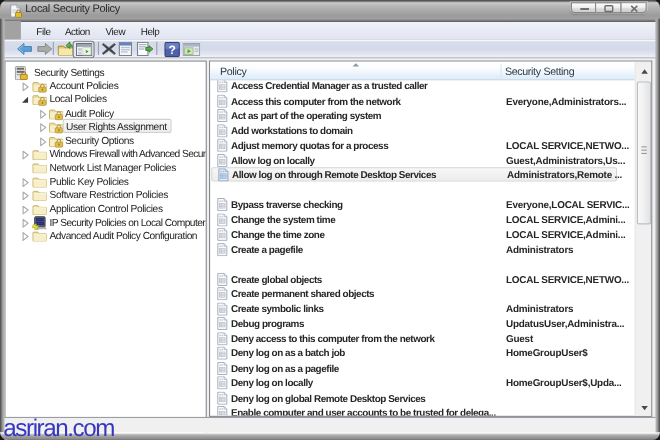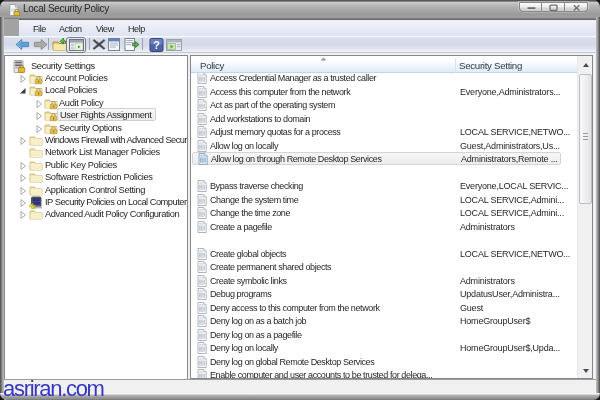--- a/index.html
+++ b/index.html
@@ -42,21 +42,21 @@
 #leftpanel { position:absolute; left:4px; top:55px; width:184px; height:400px; background:#fff; border:1px solid #828790; }
 #rightpanel { position:absolute; left:190px; top:55px; width:403px; height:324px; background:#fff; border:1px solid #828790; }
 
 .trow { position:absolute; height:13px; font-size:9.3px; letter-spacing:-0.35px; color:#262626; white-space:nowrap; }
 .tarrow { position:absolute; width:8px; height:8px; }
 
 #lvheader { position:absolute; left:0; top:0; right:15px; height:17px;
   background:linear-gradient(180deg,#ffffff 0,#fcfdfe 32%,#f1f7fc 58%,#e6f0fa 80%,#deecf9 100%);
   border-bottom:1px solid #c3d5e5; font-size:9.7px; letter-spacing:-0.3px; color:#2c3845; }
 #lvheader .hdiv { position:absolute; top:2px; width:1px; height:15px; background:#dde4ec; }
-.lrow { position:absolute; left:1px; right:16px; height:13px; font-size:9px; letter-spacing:-0.4px; color:#262626; white-space:nowrap; }
+.lrow { position:absolute; left:1px; right:16px; height:13px; font-size:9px; letter-spacing:-0.4px; color:#262626; white-space:nowrap;font-weight:bold; }
 .lrow .pol { position:absolute; left:18px; top:1px; }
 .lrow .val { position:absolute; left:268px; top:1px; font-size:9px; letter-spacing:-0.2px; }
 .licon { position:absolute; left:4px; top:0; }
 
 .sbtrack { position:absolute; background:#f0f0f0; }
 .sbthumb { position:absolute; background:linear-gradient(90deg,#f9f9f9,#f1f1f1 45%,#e2e2e2); border:1px solid #b9bdc4; border-radius:2px; }
 .arr { position:absolute; width:0; height:0; }
 
 #statusline { position:absolute; left:4px; right:4px; top:379px; height:1px; background:#999ca1; }
 #statusbar { position:absolute; left:4px; right:4px; top:380px; height:13px; background:#f0f0f0; }
@@ -295,21 +295,21 @@
           </svg>
           <span style="position:absolute;left:40px;top:1px">Software Restriction Policies</span>
         </div>
 <div class="trow" style="top:127.5px">
           <svg class="tarrow" style="left:14px;top:3px" width="8" height="8">
             <path d="M2 0.5 L6.5 4 L2 7.5 Z" fill="none" stroke="#a8a8a8" stroke-width="1"></path>
           </svg>
           <svg class="ticon icon-folder" style="position:absolute;left:24px;top:0" width="14" height="13">
             <use href="#folder"></use>
           </svg>
-          <span style="position:absolute;left:40px;top:1px">Application Control Setting</span>
+          <span style="position:absolute;left:40px;top:1px">Application Control Policies</span>
         </div>
 <div class="trow" style="top:139.9px">
           <svg class="tarrow" style="left:14px;top:3px" width="8" height="8">
             <path d="M2 0.5 L6.5 4 L2 7.5 Z" fill="none" stroke="#a8a8a8" stroke-width="1"></path>
           </svg>
           <svg class="ticon icon-ipsec" style="position:absolute;left:24px;top:0" width="14" height="13">
             <use href="#ipsec"></use>
           </svg>
           <span style="position:absolute;left:40px;top:1px;letter-spacing:-0.5px">IP Security Policies on Local Computer</span>
         </div>

